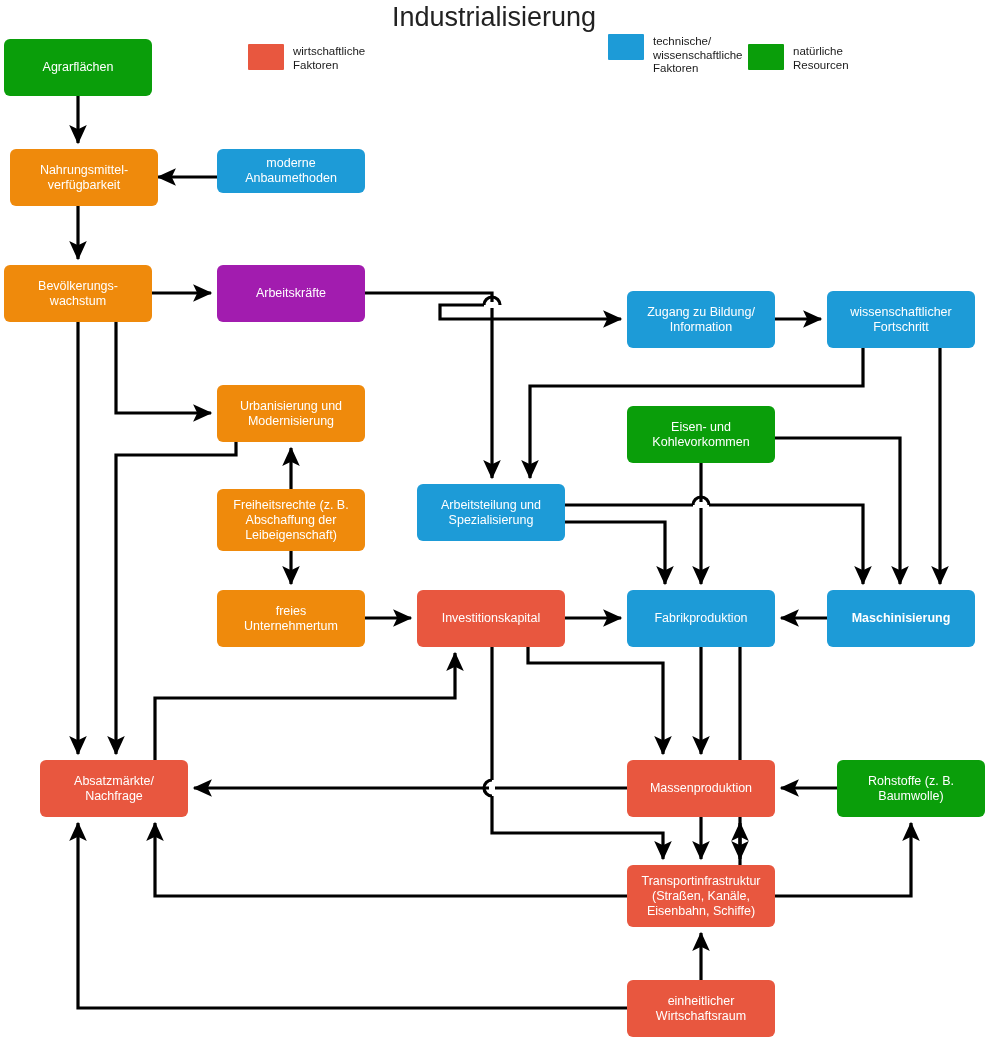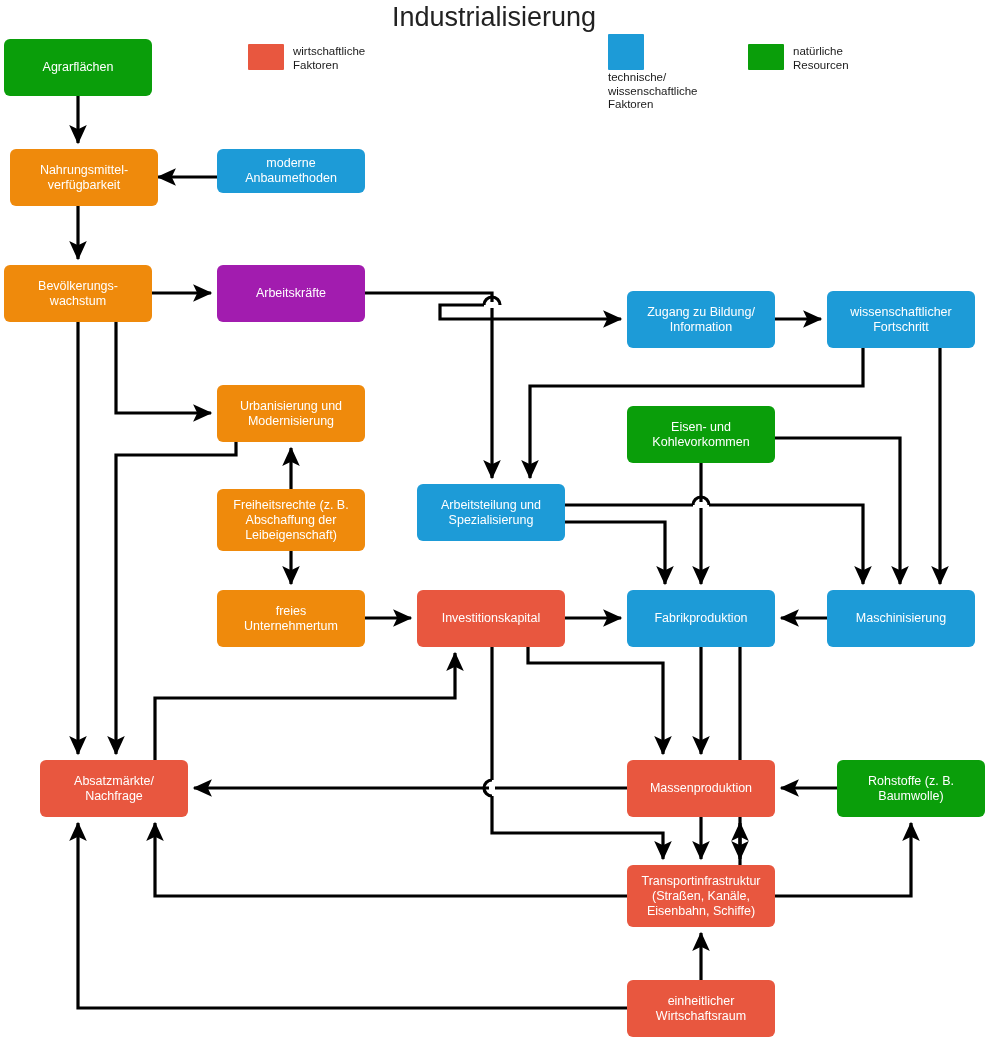--- a/index.html
+++ b/index.html
@@ -25,21 +25,21 @@
 <div id="stage">
 
   <div class="title">Industrialisierung</div>
 
   <div class="legend">
       <div class="legend-item" style="left: 0px; width: 150px;">
         <div class="legend-swatch" style="background: rgb(232, 87, 63);"></div>
         <div class="legend-label">wirtschaftliche
 Faktoren</div>
       </div>
-      <div class="legend-item" style="left: 360px; width: 170px; top: -10px; flex-direction: column;">
+      <div class="legend-item" style="left: 360px; width: 170px; top: -10px;">
         <div class="legend-swatch" style="background: rgb(29, 155, 215);"></div>
         <div class="legend-label">technische/
 wissenschaftliche
 Faktoren</div>
       </div>
       <div class="legend-item" style="left: 500px; width: 150px;">
         <div class="legend-swatch" style="background: rgb(10, 158, 10);"></div>
         <div class="legend-label">natürliche
 Resourcen</div>
       </div>
@@ -116,21 +116,21 @@
 Kohlevorkommen</span></div>
       <div class="node" style="left: 217px; top: 489px; width: 148px; height: 62px; background: rgb(239, 138, 12);"><span>Freiheitsrechte (z. B.
 Abschaffung der
 Leibeigenschaft)</span></div>
       <div class="node" style="left: 417px; top: 484px; width: 148px; height: 57px; background: rgb(29, 155, 215);"><span>Arbeitsteilung und
 Spezialisierung</span></div>
       <div class="node" style="left: 217px; top: 590px; width: 148px; height: 57px; background: rgb(239, 138, 12); justify-content: center;"><span>freies
 Unternehmertum</span></div>
       <div class="node" style="left: 417px; top: 590px; width: 148px; height: 57px; background: rgb(232, 87, 63);"><span>Investitionskapital</span></div>
       <div class="node" style="left: 627px; top: 590px; width: 148px; height: 57px; background: rgb(29, 155, 215);"><span>Fabrikproduktion</span></div>
-      <div class="node" style="left: 827px; top: 590px; width: 148px; height: 57px; background: rgb(29, 155, 215);"><span>Maschinisierung</span></div>
+      <div class="node" style="left: 827px; top: 590px; width: 148px; height: 57px; background: rgb(29, 155, 215); font-weight: bold;"><span>Maschinisierung</span></div>
       <div class="node" style="left: 40px; top: 760px; width: 148px; height: 57px; background: rgb(232, 87, 63);"><span>Absatzmärkte/
 Nachfrage</span></div>
       <div class="node" style="left: 627px; top: 760px; width: 148px; height: 57px; background: rgb(232, 87, 63);"><span>Massenproduktion</span></div>
       <div class="node" style="left: 837px; top: 760px; width: 148px; height: 57px; background: rgb(10, 158, 10);"><span>Rohstoffe (z. B.
 Baumwolle)</span></div>
       <div class="node" style="left: 627px; top: 865px; width: 148px; height: 62px; background: rgb(232, 87, 63);"><span>Transportinfrastruktur
 (Straßen, Kanäle,
 Eisenbahn, Schiffe)</span></div>
       <div class="node" style="left: 627px; top: 980px; width: 148px; height: 57px; background: rgb(232, 87, 63);"><span>einheitlicher
 Wirtschaftsraum</span></div>

